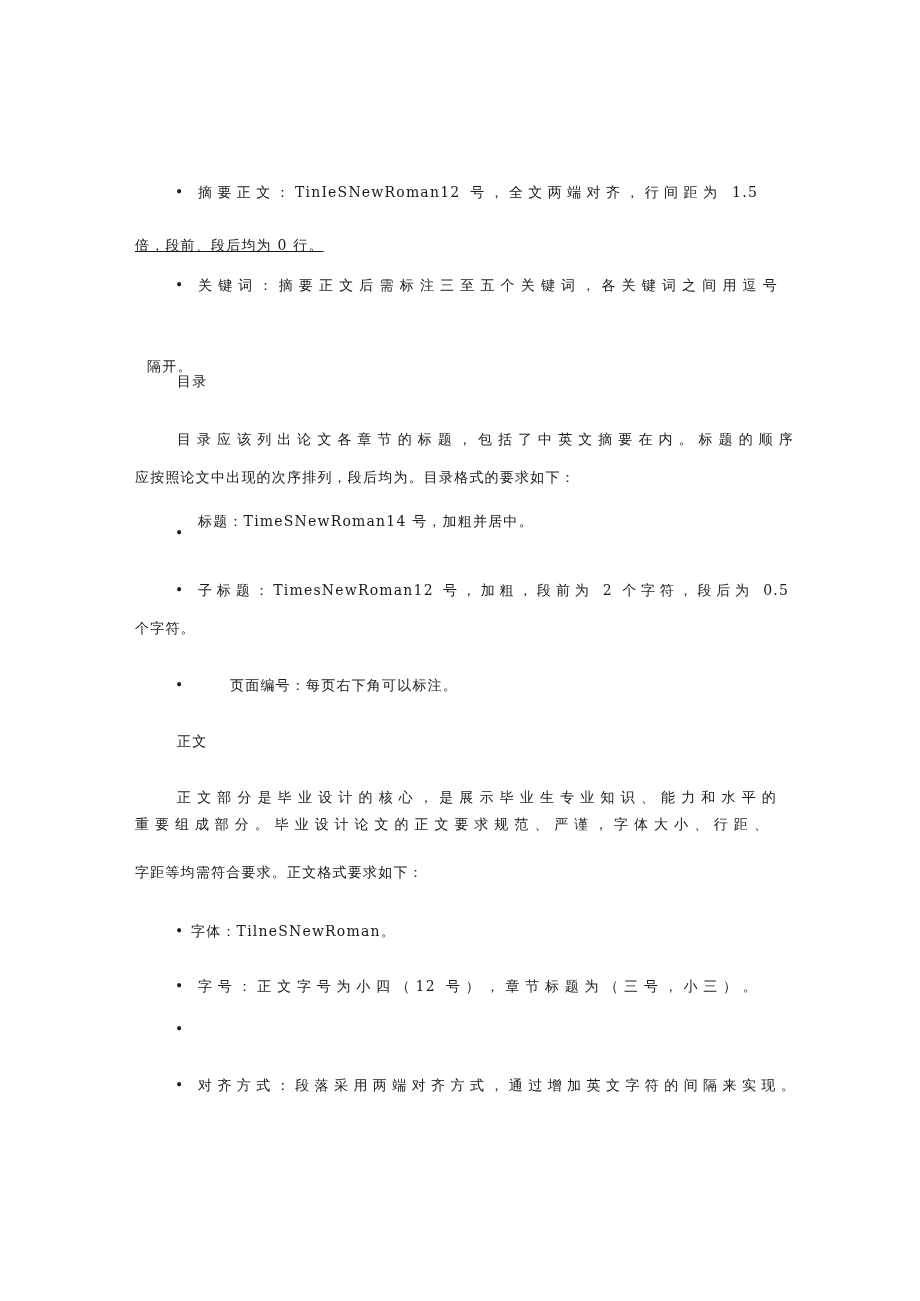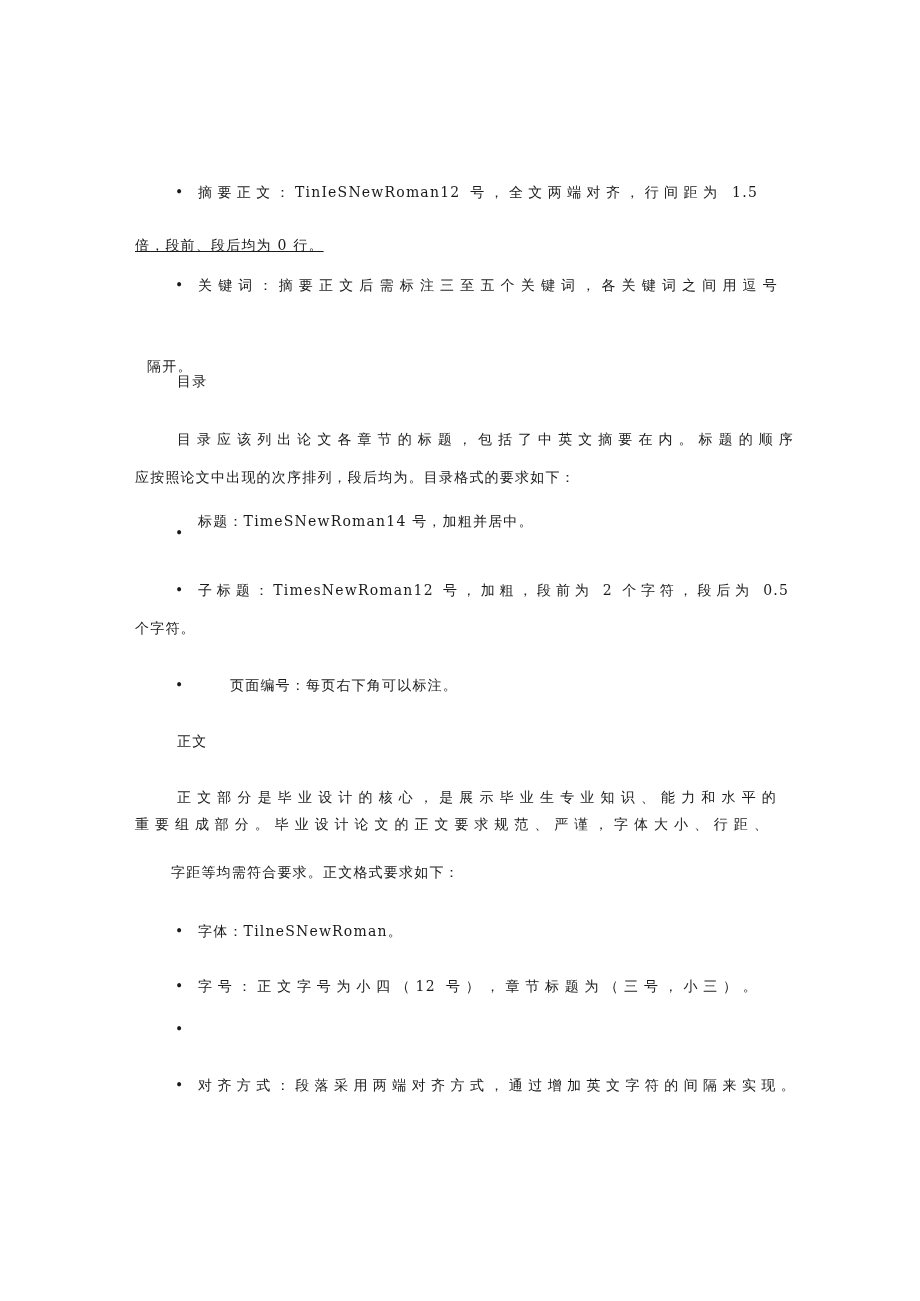--- a/index.html
+++ b/index.html
@@ -35,24 +35,24 @@
   <span class="line just" style="left:198px; top:578px; width:591px;">子标题：TimesNewRoman12 号，加粗，段前为 2 个字符，段后为 0.5</span>
   <span class="line" style="left:135px; top:616px;">个字符。</span>
 
   <span class="bullet" style="left:175px; top:673px;">•</span>
   <span class="line" style="left:198px; top:673px;margin-left:32px;">页面编号：每页右下角可以标注。</span>
 
   <span class="line" style="left:177px; top:729px;">正文</span>
 
   <span class="line just" style="left:177px; top:785px; width:600px;">正文部分是毕业设计的核心，是展示毕业生专业知识、能力和水平的</span>
   <span class="line just" style="left:135px; top:812px; width:634px;">重要组成部分。毕业设计论文的正文要求规范、严谨，字体大小、行距、</span>
-  <span class="line" style="left:135px; top:860px;margin-left:36px;">字距等均需符合要求。正文格式要求如下：</span>
+  <span class="line" style="left:135px; top:860px;">字距等均需符合要求。正文格式要求如下：</span>
 
   <span class="bullet" style="left:175px; top:919px;">•</span>
-  <span class="line" style="left:198px; top:919px;">字体：TilneSNewRoman。</span>
+  <span class="line" style="left:191px; top:919px;">字体：TilneSNewRoman。</span>
 
   <span class="bullet" style="left:175px; top:974px;">•</span>
   <span class="line just" style="left:198px; top:974px; width:560px;">字号：正文字号为小四（12 号），章节标题为（三号，小三）。</span>
 
   <span class="bullet" style="left:175px; top:1017px;">•</span>
 
   <span class="bullet" style="left:175px; top:1073px;">•</span>
   <span class="line just" style="left:198px; top:1073px; width:598px;">对齐方式：段落采用两端对齐方式，通过增加英文字符的间隔来实现。</span>
 
 </div>

